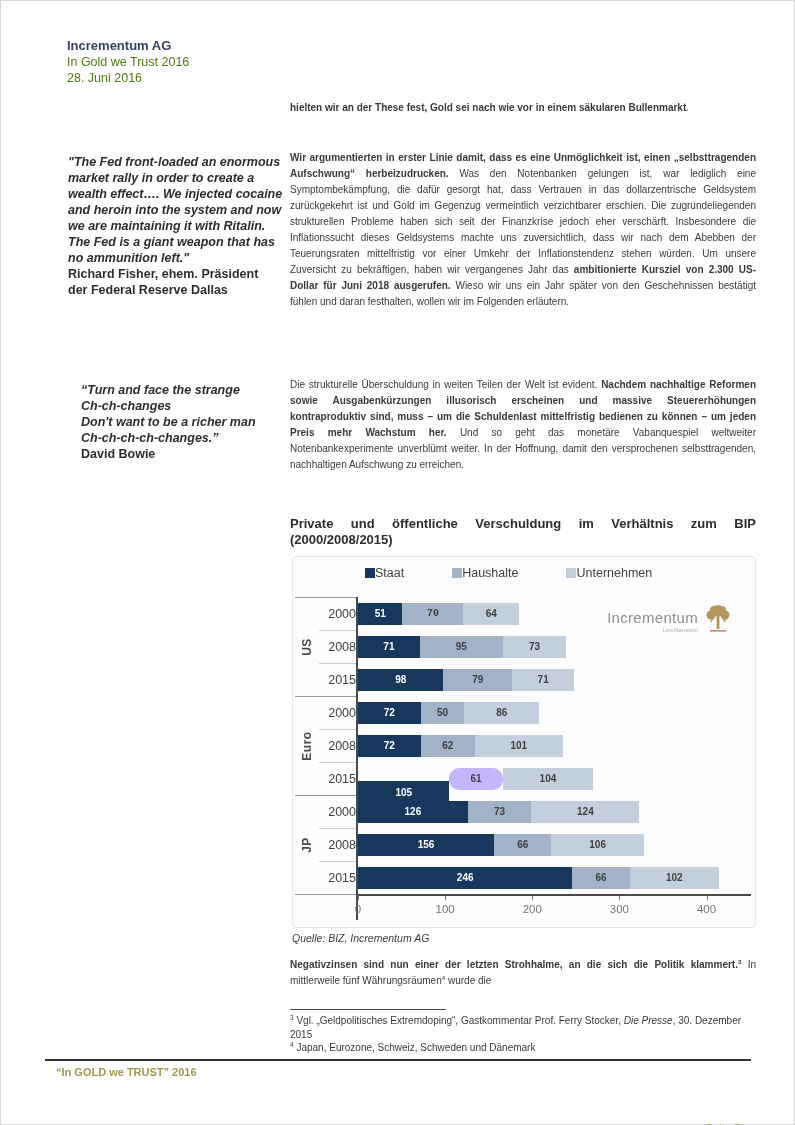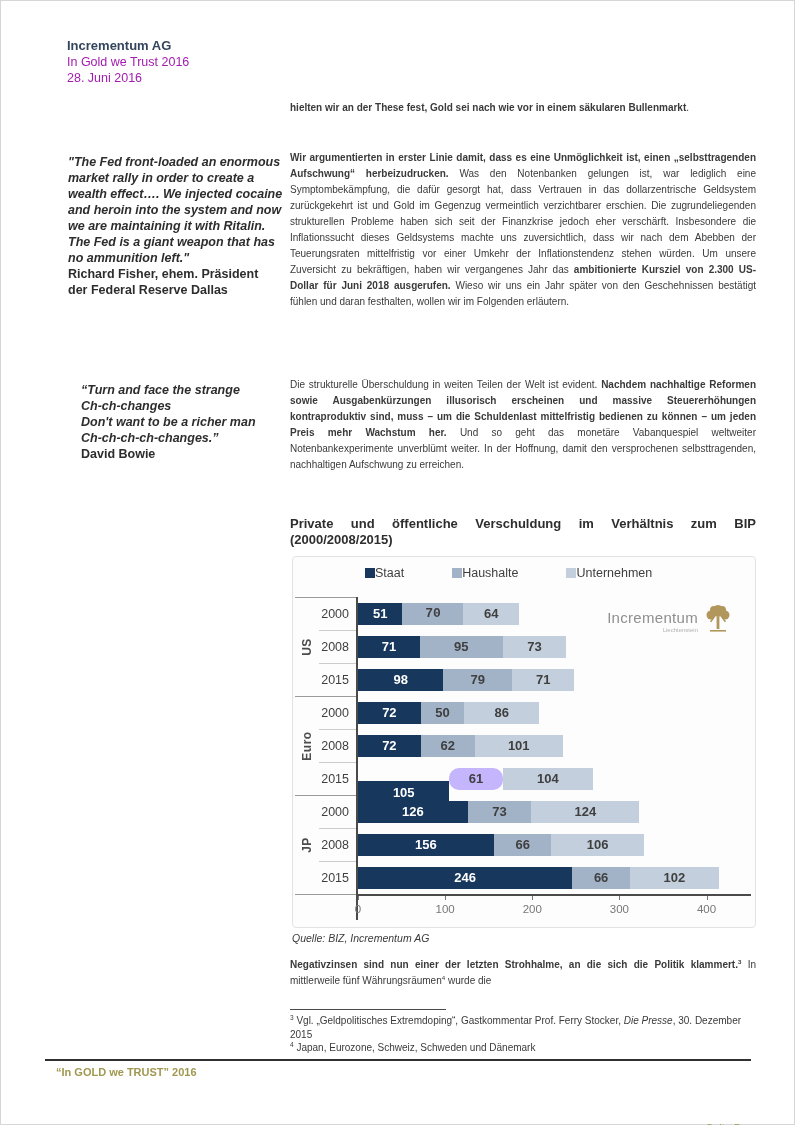--- a/index.html
+++ b/index.html
@@ -11,21 +11,21 @@
     width: 795px; height: 1125px;
     margin: 0 auto;
     background: #ffffff;
     box-shadow: inset 0 0 0 1px #d6d6d6;
     overflow: hidden;
   }
 
   
   .doc-header { position: absolute; left: 67px; top: 38px; line-height: 16px; }
   .doc-header .company { font-size: 13px; font-weight: bold; color: #33455c; }
-  .doc-header .sub { font-size: 12.5px; color: #a21caf; }
+  .doc-header .sub { font-size: 12.5px; color: #4d7c0f; }
 
   
   .para {
     position: absolute; left: 290px; width: 466px;
     font-size: 10px; line-height: 16px; text-align: justify; color: #3a3a3a;
   }
   .para sup { font-size: 0.62em; vertical-align: super; line-height: 0; }
 
   
   .quote { position: absolute; font-size: 12.5px; line-height: 16px; color: #2d2d2d; }
@@ -58,31 +58,31 @@
     border-top: 1px solid #9a9a9a;
     display: flex; align-items: center; justify-content: center;
   }
   .group-label {
     transform: rotate(-90deg); font-size: 12px; font-weight: bold; color: #4c4c4c; letter-spacing: 0.5px;
   }
   .year-cell {
     grid-column: 2;
     border-top: 1px solid #9a9a9a;
     display: flex; align-items: center; justify-content: flex-end;
-    padding-right: 7px; font-size: 12.5px; color: #3f3f3f;
+    font-size: 12.5px; color: #3f3f3f;
   }
   .year-cell.inner { border-top: 1px solid #cccccc; }
   .track {
     grid-column: 3;
     border-left: 2px solid #4a4a4a;
     display: flex; align-items: center;
   }
   .seg {
     height: 22px; display: flex; align-items: center; justify-content: center;
-    font-size: 13px; font-weight: bold; overflow: hidden;
+    font-size: 10px; font-weight: bold; overflow: hidden;
   }
   .axis-left-cap { grid-column: 1 / span 2; border-top: 1px solid #9a9a9a; height: 26px; }
   .axis-row {
     grid-column: 3; position: relative; height: 26px;
     border-top: 2px solid #4a4a4a; border-left: 2px solid #4a4a4a;
   }
   .tick-mark { position: absolute; top: 0; width: 1px; height: 4px; background: #777; }
   .tick-label {
     position: absolute; top: 7px; transform: translateX(-50%);
     font-size: 11.5px; color: #777;

